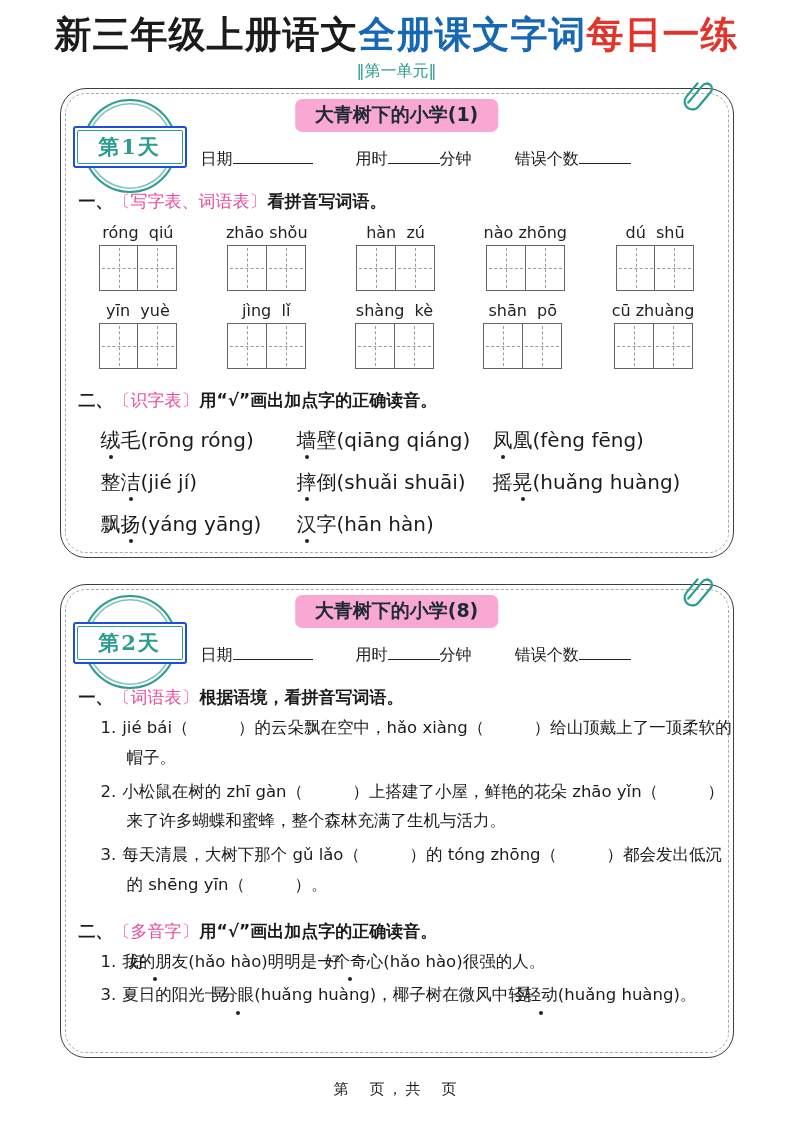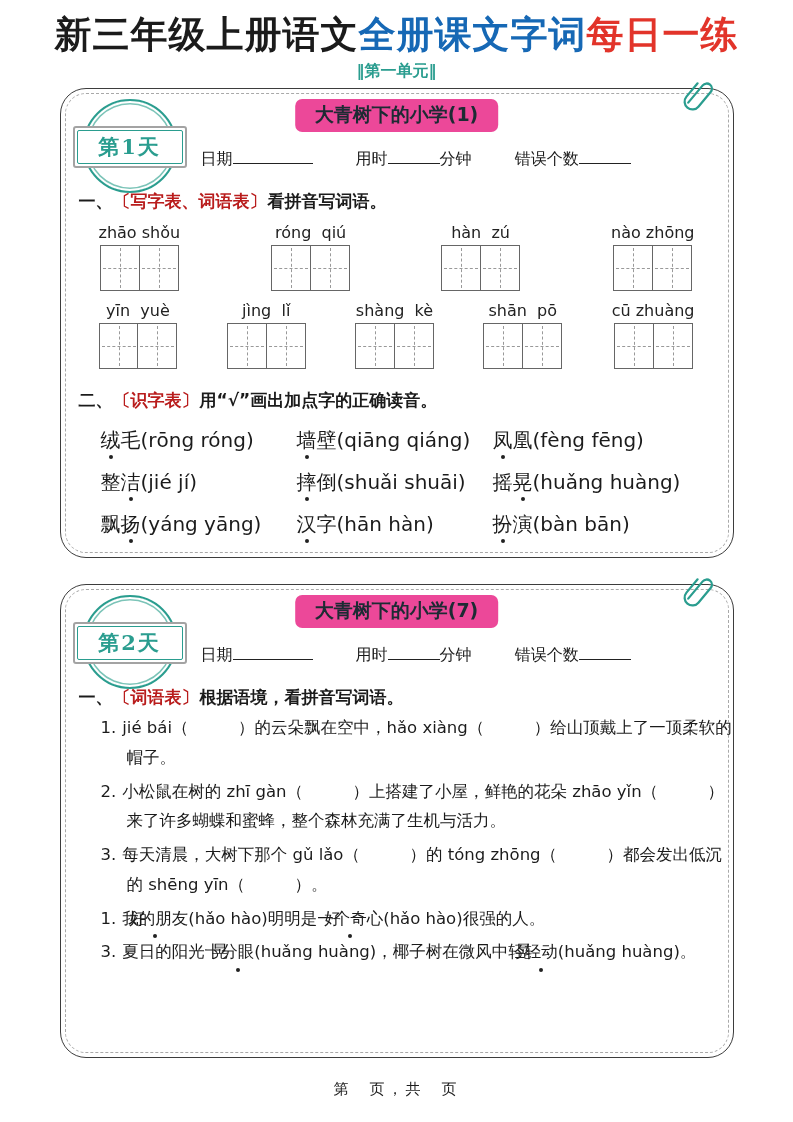--- a/index.html
+++ b/index.html
@@ -8,21 +8,21 @@
     font-family:"DejaVu Sans","Liberation Sans",sans-serif;
     color:#1b1b1b;overflow:hidden;position:relative;
   }
   
   .page-title{
     text-align:center;margin-top:12px;font-size:37px;font-weight:bold;
     font-family:"DejaVu Serif","Liberation Serif",serif;letter-spacing:1px;line-height:1.2;
   }
   .t-blue{color:#1668b5;font-family:Liberation Serif, serif;}
   .t-red{color:#e2342a;}
-  .unit-line{text-align:center;color:#2a9d8f;font-weight:bold;font-size:16px;margin-top:4px;}
+  .unit-line{text-align:center;color:#2a9d8f;font-weight:normal;font-size:16px;margin-top:4px;}
 
   
   .panel{
     position:relative;width:674px;margin:6px auto 0;background:#fff;
     border:1.6px solid #3d3d3d;border-radius:26px;box-sizing:border-box;
   }
   .panel.h1{height:470px;}
   .panel.h2{height:474px;margin-top:26px;}
   .panel::before{
     content:"";position:absolute;inset:4px;border:1.6px dashed #a9a9a9;
@@ -31,40 +31,40 @@
   .clip{position:absolute;top:-16px;right:22px;transform:rotate(40deg);z-index:3;line-height:0;}
 
   .badge{position:absolute;left:12px;top:10px;width:112px;height:94px;z-index:2;}
   .badge-circle{
     position:absolute;left:10px;top:0;width:90px;height:90px;border-radius:50%;
     border:2.5px solid #2a9d8f;background:#fff;
     box-shadow:inset 0 0 0 2px #ffffff, inset 0 0 0 3.5px #7cc4b8;
   }
   .badge-rect{
     position:absolute;left:0;top:27px;width:110px;height:38px;background:#fff;
-    border:2px solid #a3a3a3;border-radius:3px;display:flex;align-items:center;justify-content:center;
+    border:2px solid #1d4ed8;border-radius:3px;display:flex;align-items:center;justify-content:center;
   }
   .badge-rect::after{content:"";position:absolute;inset:2px;border:1px solid #2a9d8f;border-radius:2px;}
   .badge-text{font-size:21px;font-weight:bold;color:#2a9d8f;letter-spacing:2px;
     font-family:"DejaVu Serif","Liberation Serif",serif;}
 
   .tab{
     position:absolute;left:50%;transform:translateX(-50%);top:10px;z-index:2;
-    background:#ec4899;color:#1c2b33;font-weight:bold;font-size:19px;
+    background:#f9a8d4;color:#1c2b33;font-weight:bold;font-size:19px;
     padding:3px 20px 4px;border-radius:7px;white-space:nowrap;
   }
 
   .meta{margin:58px 0 0 140px;font-size:16px;font-family:"DejaVu Serif","Liberation Serif",serif;}
   .meta .grp{margin-right:38px;}
   .blank{display:inline-block;border-bottom:1.5px solid #222;height:1em;vertical-align:baseline;}
   .b80{width:80px;} .b55{width:52px;}
 
   .sections{padding:0 18px;}
   .sec-header{font-size:17px;font-weight:bold;margin-top:20px;}
-  .sec-tag{color:#b91c1c;font-weight:700;margin:0 1px;}
+  .sec-tag{color:#ec4899;font-weight:400;margin:0 1px;}
 
   
   .pb-row{display:flex;justify-content:space-between;padding:0 20px;margin-top:10px;}
   .pb-item{text-align:center;}
   .pb-pinyin{font-size:16px;margin-bottom:3px;white-space:pre;color:#222;}
   .pb-pair{display:flex;justify-content:center;}
   .cell{width:40px;height:46px;border:1.2px solid #666;position:relative;background:#fff;box-sizing:border-box;}
   .cell + .cell{margin-left:-1.2px;}
   .cell::before{content:"";position:absolute;left:50%;top:2px;bottom:2px;border-left:1px dashed #999;}
   .cell::after{content:"";position:absolute;top:50%;left:2px;right:2px;border-top:1px dashed #999;}
@@ -110,42 +110,49 @@
   <div class="meta">
     <span class="grp"><span>日期</span><span class="blank b80"></span></span>
     <span class="grp"><span>用时</span><span class="blank b55"></span><span>分钟</span></span>
     <span class="grp"><span>错误个数</span><span class="blank b55"></span></span>
   </div>
   <div class="sections">
       <div class="section">
         <div class="sec-header"><span class="sec-num">一、</span><span class="sec-tag">〔写字表、词语表〕</span><span class="sec-instr">看拼音写词语。</span></div>
         <div class="pb-row">
           <div class="pb-item">
+            <div class="pb-pinyin">róng  qiú</div>
+            <div class="pb-pair">
+              <div class="cell"></div>
+              <div class="cell"></div>
+            </div>
+          </div>
+          <div class="pb-item">
             <div class="pb-pinyin">zhāo shǒu</div>
             <div class="pb-pair">
               <div class="cell"></div>
               <div class="cell"></div>
             </div>
           </div>
           <div class="pb-item">
-            <div class="pb-pinyin">róng  qiú</div>
-            <div class="pb-pair">
-              <div class="cell"></div>
-              <div class="cell"></div>
-            </div>
-          </div>
-          <div class="pb-item">
             <div class="pb-pinyin">hàn  zú</div>
             <div class="pb-pair">
               <div class="cell"></div>
               <div class="cell"></div>
             </div>
           </div>
           <div class="pb-item">
             <div class="pb-pinyin">nào zhōng</div>
+            <div class="pb-pair">
+              <div class="cell"></div>
+              <div class="cell"></div>
+            </div>
+          </div>
+          <div class="pb-item">
+            <div class="pb-pinyin">dú  shū</div>
             <div class="pb-pair">
               <div class="cell"></div>
               <div class="cell"></div>
             </div>
           </div>
         </div>
         <div class="pb-row">
           <div class="pb-item">
             <div class="pb-pinyin">yīn  yuè</div>
             <div class="pb-pair">
@@ -191,51 +198,51 @@
           <div class="cg-item"><span class="dot-char">凤</span><span>凰(fèng fēng)</span></div>
         </div>
         <div class="cg-row">
           <div class="cg-item"><span>整</span><span class="dot-char">洁</span><span>(jié jí)</span></div>
           <div class="cg-item"><span class="dot-char">摔</span><span>倒(shuǎi shuāi)</span></div>
           <div class="cg-item"><span>摇</span><span class="dot-char">晃</span><span>(huǎng huàng)</span></div>
         </div>
         <div class="cg-row">
           <div class="cg-item"><span>飘</span><span class="dot-char">扬</span><span>(yáng yāng)</span></div>
           <div class="cg-item"><span class="dot-char">汉</span><span>字(hān hàn)</span></div>
-          <div class="cg-item"><span class="dot-char">扮</span><span>演(bàn bān)</span></div>
         </div>
       </div>
     </div>
 </section>
 
 <section class="panel h2">
   <div class="clip">
     <svg width="26" height="44" viewBox="0 0 30 48">
       <path d="M12 38 L12 12 A6 6 0 0 1 24 12 L24 34 A9 9 0 0 1 6 34 L6 14" fill="none" stroke="#2a9d8f" stroke-width="2.6" stroke-linecap="round"></path>
     </svg>
   </div>
   <div class="badge">
     <div class="badge-circle"></div>
     <div class="badge-rect">
       <span class="badge-text">第2天</span>
     </div>
   </div>
-  <div class="tab">大青树下的小学(7)</div>
+  <div class="tab">大青树下的小学(8)</div>
   <div class="meta">
     <span class="grp"><span>日期</span><span class="blank b80"></span></span>
     <span class="grp"><span>用时</span><span class="blank b55"></span><span>分钟</span></span>
     <span class="grp"><span>错误个数</span><span class="blank b55"></span></span>
   </div>
   <div class="sections">
       <div class="section">
         <div class="sec-header"><span class="sec-num">一、</span><span class="sec-tag">〔词语表〕</span><span class="sec-instr">根据语境，看拼音写词语。</span></div>
         <div class="ni-item"><span class="ni-num">1.</span><span class="ni-body"><span>jié bái（　　　）的云朵飘在空中，hǎo xiàng（　　　）给山顶戴上了一顶柔软的帽子。</span></span></div>
         <div class="ni-item"><span class="ni-num">2.</span><span class="ni-body"><span>小松鼠在树的 zhī gàn（　　　）上搭建了小屋，鲜艳的花朵 zhāo yǐn（　　　）来了许多蝴蝶和蜜蜂，整个森林充满了生机与活力。</span></span></div>
         <div class="ni-item"><span class="ni-num">3.</span><span class="ni-body"><span>每天清晨，大树下那个 gǔ lǎo（　　　）的 tóng zhōng（　　　）都会发出低沉的 shēng yīn（　　　）。</span></span></div>
       </div>
       <div class="section">
+        <div class="sec-header"><span class="sec-num">二、</span><span class="sec-tag">〔多音字〕</span><span class="sec-instr">用“√”画出加点字的正确读音。</span></div>
         <div class="ni-item"><span class="ni-num">1.</span><span class="ni-body"><span>我的</span><span class="dot-char">好</span><span>朋友(hǎo hào)明明是一个</span><span class="dot-char">好</span><span>奇心(hǎo hào)很强的人。</span></span></div>
         <div class="ni-item"><span class="ni-num">3.</span><span class="ni-body"><span>夏日的阳光十分</span><span class="dot-char">晃</span><span>眼(huǎng huàng)，椰子树在微风中轻轻</span><span class="dot-char">晃</span><span>动(huǎng huàng)。</span></span></div>
       </div>
     </div>
 </section>
 
 <div class="page-footer">第　页，共　页</div>
 
 </body></html>

